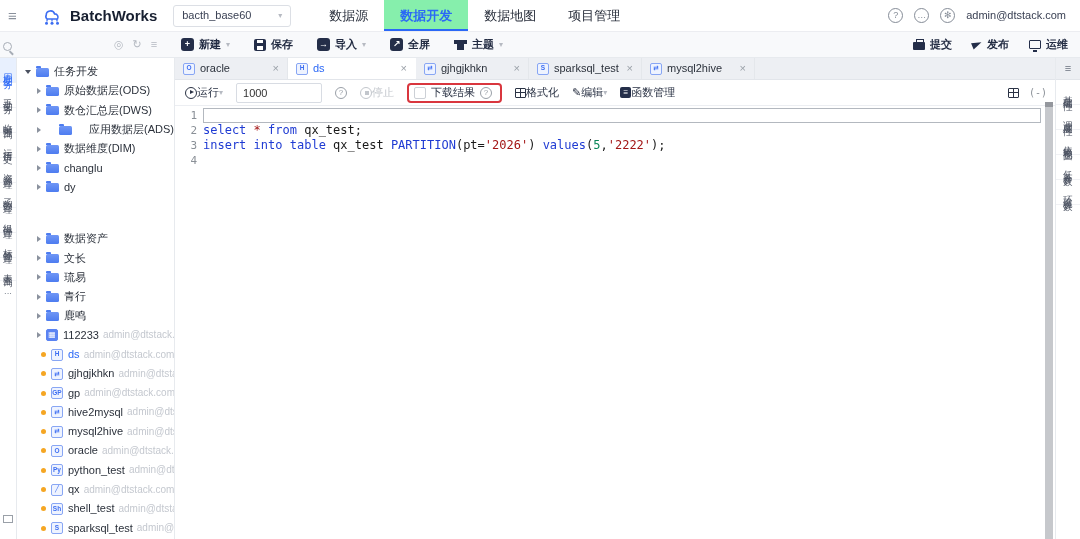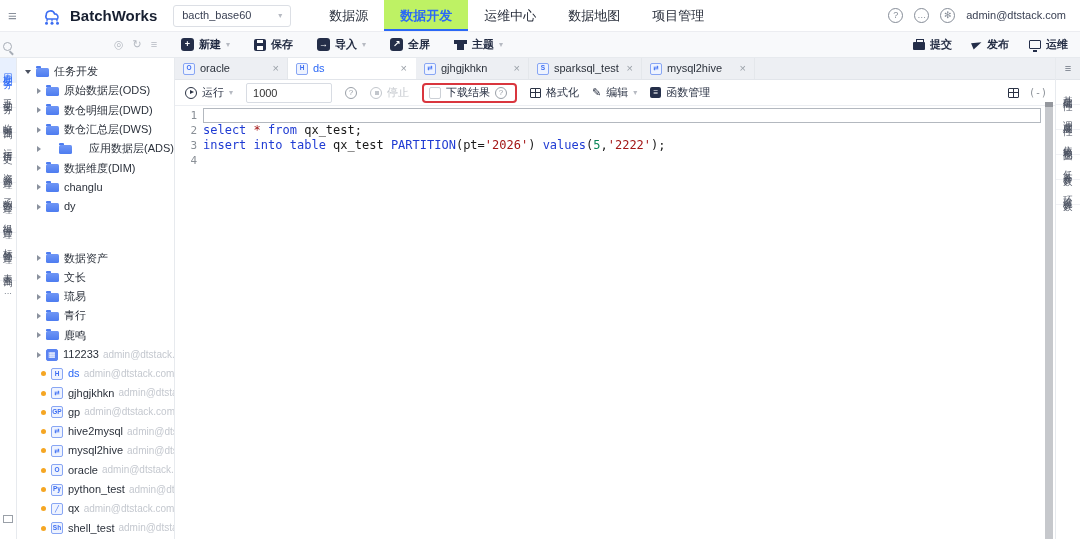--- a/index.html
+++ b/index.html
@@ -7,21 +7,21 @@
 .app{position:relative;width:1080px;height:539px;background:#fff;font-family:"Liberation Sans","DejaVu Sans",sans-serif;color:#242a35;overflow:hidden;line-height:1;margin:0 auto}
 
 header{height:32px;display:flex;align-items:center;border-bottom:1px solid #ecedf1;padding-left:8px;background:#fff;position:relative;z-index:3}
 .burger{color:#8a919c;font-size:15px;width:20px;cursor:pointer}
 .logo{display:flex;align-items:center;gap:6px;margin-left:12px;margin-right:16px}
 .brand{font-size:15px;font-weight:bold;color:#171f30}
 .proj{width:118px;height:22px;border:1px solid #dcdfe5;border-radius:3px;display:flex;align-items:center;justify-content:space-between;padding:0 8px;font-size:11px;color:#3a4154;margin-right:22px;background:#fff;cursor:pointer}
 .chev{color:#b6bac2;font-size:8px}
 .mainnav{display:flex;height:100%}
 .nav-item{display:flex;align-items:center;padding:0 16px;font-size:13px;color:#272d3a;position:relative;cursor:pointer}
-.nav-item.active{color:#2b68f6;background:#bef264;font-weight:bold}
+.nav-item.active{color:#2b68f6;background:#86efac;font-weight:bold}
 .nav-item.active::after{content:"";position:absolute;left:0;right:0;bottom:0;height:2px;background:#2b68f6}
 .hdr-right{margin-left:auto;display:flex;align-items:center;gap:11px;padding-right:14px}
 .hicon{width:15px;height:15px;border:1px solid #858c97;border-radius:50%;color:#858c97;font-size:9px;display:flex;align-items:center;justify-content:center;cursor:pointer}
 .email{font-size:11px;color:#3a4154}
 
 .row2{position:absolute;top:32px;left:0;right:0;height:26px;background:#f8f9fb;border-bottom:1px solid #e7eaee;z-index:2}
 .search-wrap{position:absolute;left:3px;top:6px}
 .ic-search{display:inline-block;width:9px;height:9px;border:1.5px solid #a7adb6;border-radius:50%;position:relative}
 .ic-search::after{content:"";position:absolute;bottom:-3px;right:-3px;width:5px;height:1.5px;background:#a7adb6;transform:rotate(45deg)}
 .tree-tools{position:absolute;left:114px;top:0;bottom:0;display:flex;align-items:center;gap:9px;color:#b4b9c1;font-size:11px}
@@ -67,21 +67,21 @@
 .node-ic{width:12px;height:12px;border:1px solid #88a6f4;border-radius:2px;background:#eef3ff;color:#3d6ef2;font-size:6.5px;font-weight:bold;display:flex;align-items:center;justify-content:center;flex-shrink:0}
 .node-ic.filled{background:#5a83f2;color:#fff;border-color:#5a83f2;font-size:8px}
 
 .main{flex:1;min-width:0;display:flex;flex-direction:column;position:relative;background:#fff}
 .tabbar{height:22px;background:#edeff3;border-bottom:1px solid #e2e5ea;display:flex;flex-shrink:0}
 .tab{width:113px;display:flex;align-items:center;gap:5px;padding:0 8px;font-size:11px;color:#2b313b;cursor:pointer;border-right:1px solid #e4e7eb;flex-shrink:0}
 .tab .tlbl{overflow:hidden;text-overflow:ellipsis;white-space:nowrap}
 .tab.active{background:#fff;color:#2b68f6;width:128px;border-right-color:transparent}
 .tab .x{margin-left:auto;color:#9aa0a8;font-size:11px;cursor:pointer}
 .edtb{height:26px;background:#fff;border-bottom:1px solid #eceef2;display:flex;align-items:center;gap:13px;padding-left:10px;font-size:11px;color:#2b3345;flex-shrink:0;position:relative}
-.tb-group{display:flex;align-items:center;gap:5px;cursor:pointer;white-space:nowrap}
+.tb-group{display:flex;align-items:center;cursor:pointer;white-space:nowrap}
 .limit-input{width:86px;height:20px;border:1px solid #d8dce3;border-radius:2px;font-size:11px;padding:0 6px;color:#333;font-family:inherit;background:#fff}
 .ic-help{width:12px;height:12px;border:1px solid #9aa0a8;border-radius:50%;color:#9aa0a8;font-size:8px;display:flex;align-items:center;justify-content:center;cursor:pointer;flex-shrink:0}
 .grey,.grey *{color:#c2c6cc!important;border-color:#c2c6cc!important}
 .ic-play{width:12px;height:12px;border:1px solid #2b3345;border-radius:50%;position:relative;flex-shrink:0}
 .ic-play::after{content:"";position:absolute;left:4px;top:2.5px;border-left:4px solid #2b3345;border-top:2.5px solid transparent;border-bottom:2.5px solid transparent}
 .ic-stop{width:12px;height:12px;border:1px solid #c2c6cc;border-radius:50%;position:relative;flex-shrink:0}
 .ic-stop::after{content:"";position:absolute;left:3.5px;top:3.5px;width:4px;height:4px;background:#c2c6cc}
 .redbox{display:flex;align-items:center;gap:5px;border:2px solid #d9363e;border-radius:4px;padding:2px 8px 2px 5px}
 .cb{width:12px;height:12px;border:1px solid #ccd0d6;border-radius:2px;background:#fff;cursor:pointer}
 .ic-grid{width:11px;height:10px;border:1.3px solid #2b3345;position:relative;border-radius:1px;flex-shrink:0}
@@ -124,21 +124,20 @@
       </svg>
       <span class="brand">BatchWorks</span>
     </span>
     <div class="proj">
       <span>bacth_base60</span>
       <span class="chev">▾</span>
     </div>
     <nav class="mainnav" id="main-nav">
         <div class="nav-item">数据源</div>
         <div class="nav-item active">数据开发</div>
-        <div class="nav-item">运维中心</div>
         <div class="nav-item">数据地图</div>
         <div class="nav-item">项目管理</div>
       </nav>
     <div class="hdr-right">
       <span class="hicon">?</span>
       <span class="hicon">…</span>
       <span class="hicon">✻</span>
       <span class="email">admin@dtstack.com</span>
     </div>
   </header>
@@ -234,25 +233,20 @@
           <span class="lbl">任务开发</span>
         </div>
         <div class="trow" style="padding-left: 20px;">
           <span class="caret"></span>
           <span class="folder"></span>
           <span class="lbl">原始数据层(ODS)</span>
         </div>
         <div class="trow" style="padding-left: 20px;">
           <span class="caret"></span>
           <span class="folder"></span>
-          <span class="lbl">数仓明细层(DWD)</span>
-        </div>
-        <div class="trow" style="padding-left: 20px;">
-          <span class="caret"></span>
-          <span class="folder"></span>
           <span class="lbl">数仓汇总层(DWS)</span>
         </div>
         <div class="trow" style="padding-left: 20px; justify-content: space-between;">
           <span class="caret"></span>
           <span class="folder"></span>
           <span class="lbl">应用数据层(ADS)</span>
         </div>
         <div class="trow" style="padding-left: 20px;">
           <span class="caret"></span>
           <span class="folder"></span>

